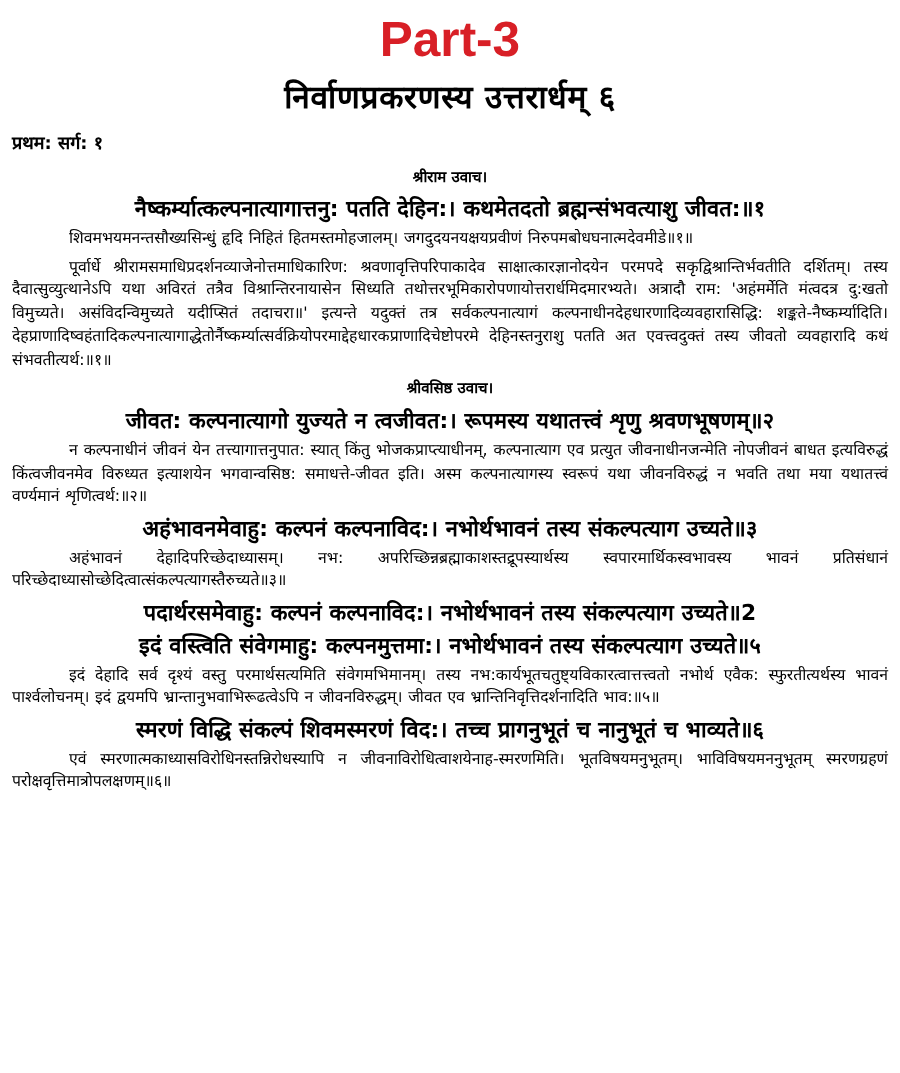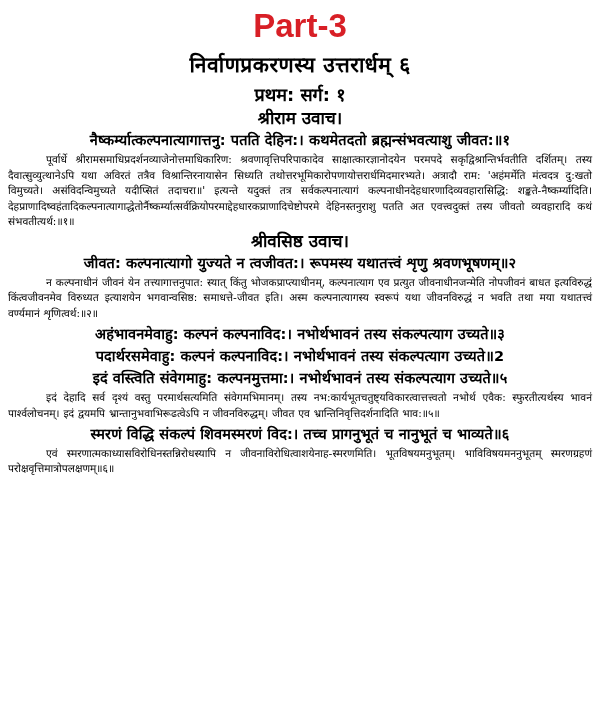--- a/index.html
+++ b/index.html
@@ -34,29 +34,28 @@
   }
   .doc-title {
     text-align: center;
     font-size: 21px;
     font-weight: 700;
     line-height: 30px;
     margin: 2px 0 6px 0;
     letter-spacing: 0.5px;
   }
   .sarga-line {
-    text-align: center;
-    font-size: 18px;
+    font-size: 12px;
     font-weight: 700;
     line-height: 18px;
     margin: 2px 0 6px 0;
   }
   .speaker {
     text-align: center;
-    font-size: 17px;
+    font-size: 10px;
     font-weight: 700;
     line-height: 17px;
     margin: 3px 0 3px 0;
   }
   .verse {
     font-size: 14.5px;
     font-weight: 700;
     line-height: 21px;
     margin: 1px 0 1px 0;
     text-align: center;
@@ -83,28 +82,30 @@
 
   <div class="part-title">Part-3</div>
 
   <div class="doc-title">निर्वाणप्रकरणस्य उत्तरार्धम् ६</div>
 
   <div class="sarga-line">प्रथम: सर्ग: १</div>
 
   <div>
     <div class="speaker">श्रीराम उवाच।</div>
     <div class="verse">नैष्कर्म्यात्कल्पनात्यागात्तनु: पतति देहिन:। कथमेतदतो ब्रह्मन्संभवत्याशु जीवत:॥१</div>
+    <div class="commentary">शिवमभयमनन्तसौख्यसिन्धुं हृदि निहितं हितमस्तमोहजालम्। जगदुदयनयक्षयप्रवीणं निरुपमबोधघनात्मदेवमीडे॥१॥</div>
     <div class="commentary">पूर्वार्धे श्रीरामसमाधिप्रदर्शनव्याजेनोत्तमाधिकारिण: श्रवणावृत्तिपरिपाकादेव साक्षात्कारज्ञानोदयेन परमपदे सकृद्विश्रान्तिर्भवतीति दर्शितम्। तस्य दैवात्सुव्युत्थानेऽपि यथा अविरतं तत्रैव विश्रान्तिरनायासेन सिध्यति तथोत्तरभूमिकारोपणायोत्तरार्धमिदमारभ्यते। अत्रादौ राम: 'अहंमर्मेति मंत्वदत्र दु:खतो विमुच्यते। असंविदन्विमुच्यते यदीप्सितं तदाचरा॥' इत्यन्ते यदुक्तं तत्र सर्वकल्पनात्यागं कल्पनाधीनदेहधारणादिव्यवहारासिद्धि: शङ्कते-नैष्कर्म्यादिति। देहप्राणादिष्वहंतादिकल्पनात्यागाद्धेतोर्नैष्कर्म्यात्सर्वक्रियोपरमाद्देहधारकप्राणादिचेष्टोपरमे देहिनस्तनुराशु पतति अत एवत्त्वदुक्तं तस्य जीवतो व्यवहारादि कथं संभवतीत्यर्थ:॥१॥</div>
   </div>
 
   <div>
     <div class="speaker">श्रीवसिष्ठ उवाच।</div>
     <div class="verse">जीवत: कल्पनात्यागो युज्यते न त्वजीवत:। रूपमस्य यथातत्त्वं शृणु श्रवणभूषणम्॥२</div>
     <div class="commentary">न कल्पनाधीनं जीवनं येन तत्त्यागात्तनुपात: स्यात् किंतु भोजकप्राप्त्याधीनम्, कल्पनात्याग एव प्रत्युत जीवनाधीनजन्मेति नोपजीवनं बाधत इत्यविरुद्धं किंत्वजीवनमेव विरुध्यत इत्याशयेन भगवान्वसिष्ठ: समाधत्ते-जीवत इति। अस्म कल्पनात्यागस्य स्वरूपं यथा जीवनविरुद्धं न भवति तथा मया यथातत्त्वं वर्ण्यमानं शृणित्वर्थ:॥२॥</div>
     <div class="verse">अहंभावनमेवाहु: कल्पनं कल्पनाविद:। नभोर्थभावनं तस्य संकल्पत्याग उच्यते॥३</div>
+    <div class="commentary">अहंभावनं देहादिपरिच्छेदाध्यासम्। नभ: अपरिच्छिन्नब्रह्माकाशस्तद्रूपस्यार्थस्य स्वपारमार्थिकस्वभावस्य भावनं प्रतिसंधानं परिच्छेदाध्यासोच्छेदित्वात्संकल्पत्यागस्तैरुच्यते॥३॥</div>
     <div class="verse">पदार्थरसमेवाहु: कल्पनं कल्पनाविद:। नभोर्थभावनं तस्य संकल्पत्याग उच्यते॥2</div>
     <div class="verse">इदं वस्त्विति संवेगमाहु: कल्पनमुत्तमा:। नभोर्थभावनं तस्य संकल्पत्याग उच्यते॥५</div>
     <div class="commentary">इदं देहादि सर्व दृश्यं वस्तु परमार्थसत्यमिति संवेगमभिमानम्। तस्य नभ:कार्यभूतचतुष्ट्यविकारत्वात्तत्त्वतो नभोर्थ एवैक: स्फुरतीत्यर्थस्य भावनं पार्श्वलोचनम्। इदं द्वयमपि भ्रान्तानुभवाभिरूढत्वेऽपि न जीवनविरुद्धम्। जीवत एव भ्रान्तिनिवृत्तिदर्शनादिति भाव:॥५॥</div>
     <div class="verse">स्मरणं विद्धि संकल्पं शिवमस्मरणं विद:। तच्च प्रागनुभूतं च नानुभूतं च भाव्यते॥६</div>
     <div class="commentary tight">एवं स्मरणात्मकाध्यासविरोधिनस्तन्निरोधस्यापि न जीवनाविरोधित्वाशयेनाह-स्मरणमिति। भूतविषयमनुभूतम्। भाविविषयमननुभूतम् स्मरणग्रहणं परोक्षवृत्तिमात्रोपलक्षणम्॥६॥</div>
   </div>
 
 </div>
 
 </body></html>

